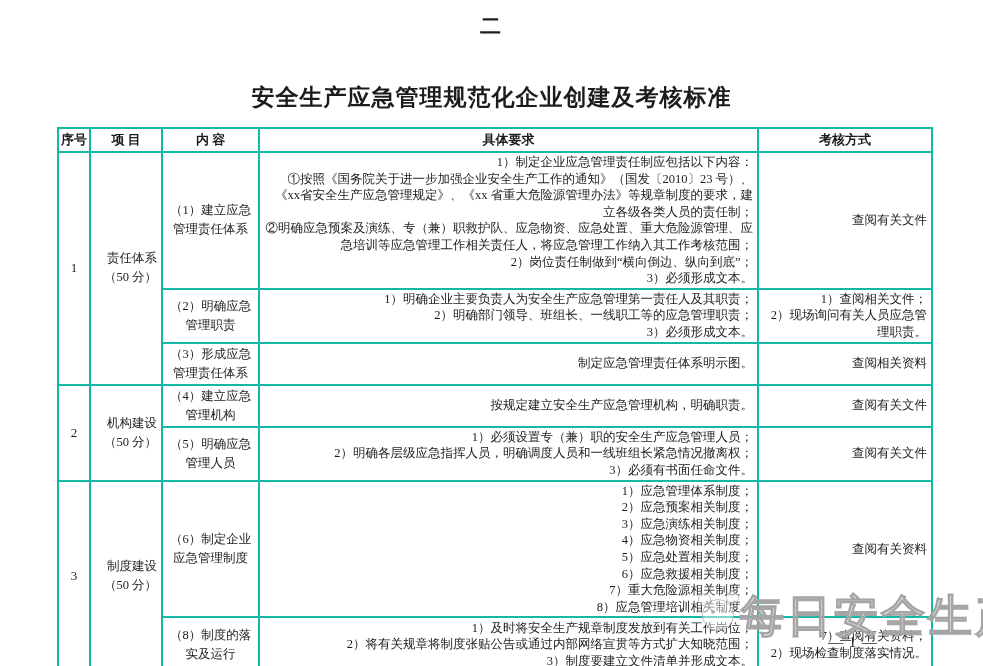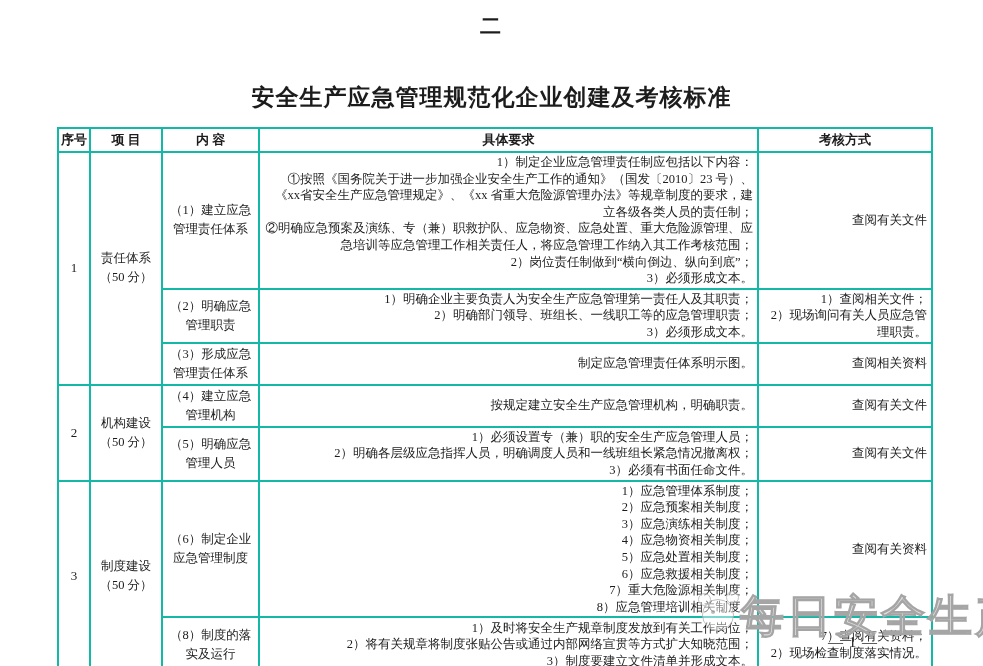--- a/index.html
+++ b/index.html
@@ -24,21 +24,21 @@
   }
   .std-table th, .std-table td {
     border:2px solid #14b8a6; padding:1px 4px; vertical-align:middle;
     overflow:hidden;
     font-family:Liberation Serif, serif;
   }
   .std-table th {
     font-weight:bold; font-size:13px; padding:2px 2px; text-align:center;
   }
   td.c-no   { text-align:center; font-size:13px; }
-  td.c-item { text-align:center; line-height:19px; }
+  td.c-item { text-align:right; line-height:19px; }
   td.c-cont { text-align:center;  line-height:19px; }
   td.c-req, td.c-meth {
     text-align:right; white-space:pre-line; line-height:16.6px;
   }
   .watermark {
     position:absolute; left:684px; top:583px; width:296px; height:52px;
     pointer-events:none; z-index:5;
   }
   .wm-logo { position:absolute; left:8px; top:6px; width:52px; height:44px; opacity:.8; }
   .wm-circle  { position:absolute; border:1.5px solid #b0b0b0; border-radius:50%; background:rgba(255,255,255,.55); }

